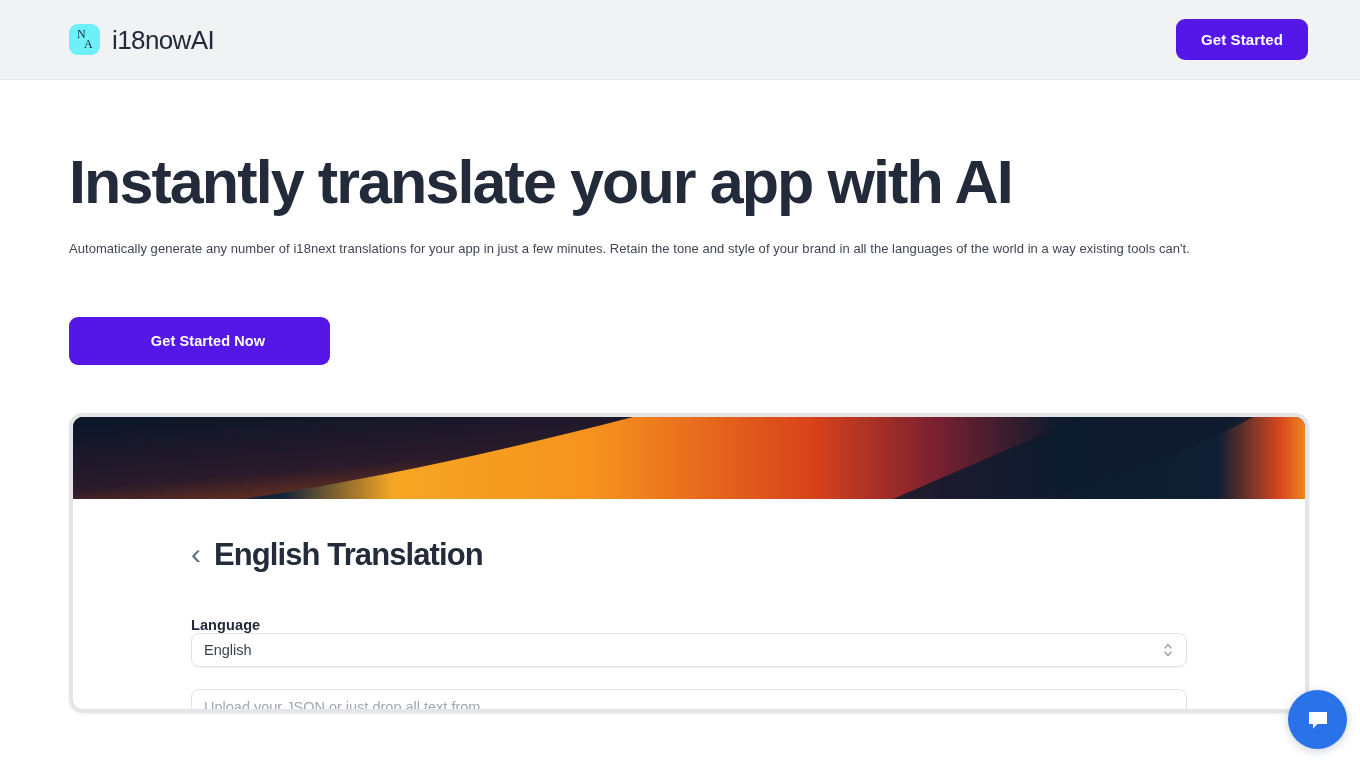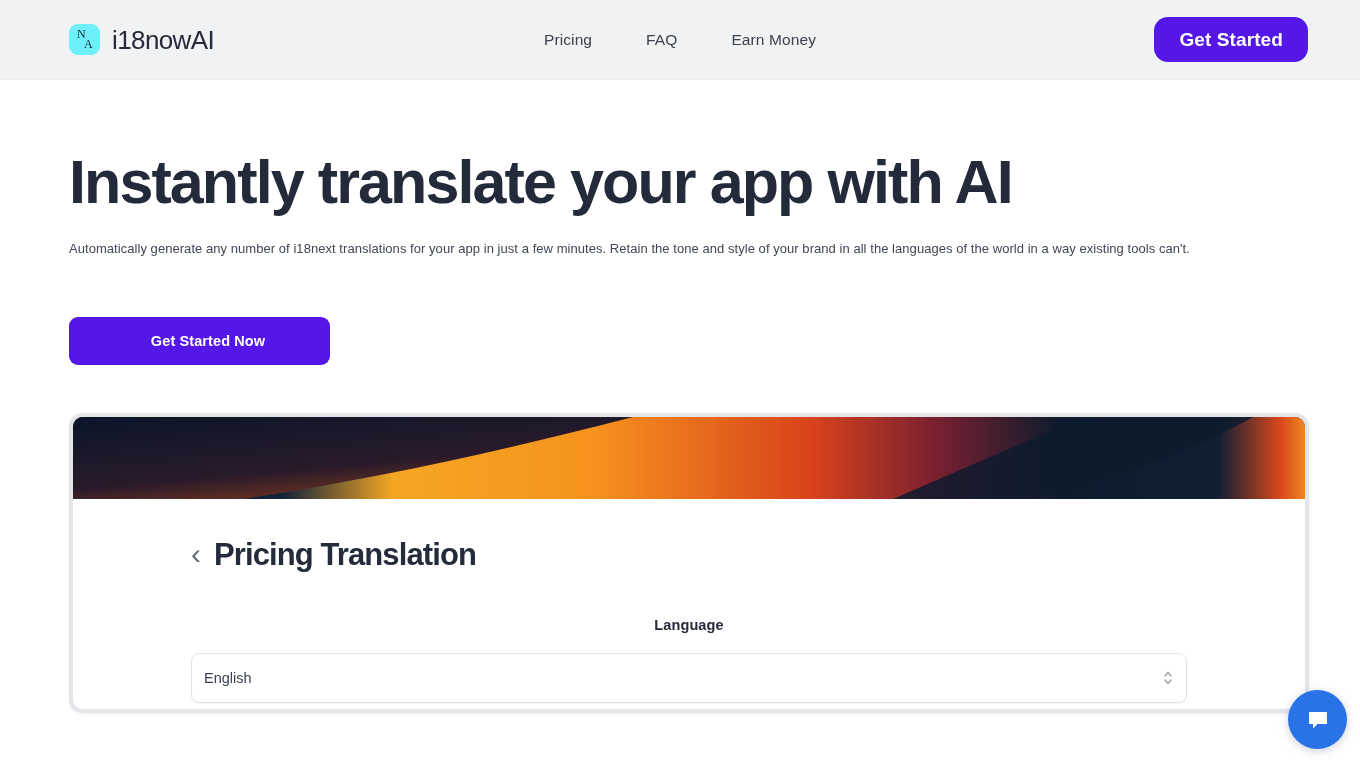--- a/index.html
+++ b/index.html
@@ -58,24 +58,24 @@
     font-size:15.5px;
     color:#3c4250;
     text-decoration:none;
     letter-spacing:0.1px;
   }
 
   .header-cta{
     margin-left:auto;
     background:#5517e8;
     color:#ffffff;
-    font-size:19px;
+    font-size:15px;
     font-weight:bold;
     border:none;
-    border-radius:14px;
+    border-radius:9px;
     padding:13px 25px;
     cursor:pointer;
     letter-spacing:0.1px;
     line-height:1;
   }
 
   
   .hero{
     padding:70px 69px 0 69px;
   }
@@ -162,26 +162,25 @@
   .screen-title{
     font-size:31px;
     font-weight:bold;
     color:#242b3a;
     letter-spacing:-0.9px;
   }
   .field-label{
     font-size:14.5px;
     font-weight:bold;
     color:#232a39;
-    margin-bottom:20px;
+    margin-bottom:0;
     letter-spacing:0.1px;
-    text-align:center;
   }
   .select-box{
-    height:50px;
+    height:34px;
     border:1px solid #dfe1e6;
     border-radius:8px;
     background:#fff;
     display:flex;
     align-items:center;
     padding:0 12px;
     font-size:14.5px;
     color:#3b4250;
     cursor:pointer;
     box-shadow:0 1px 1px rgba(20,25,40,.03);
@@ -230,25 +229,20 @@
     <span class="brand-mark">
       <svg width="31" height="31" viewBox="0 0 31 31" aria-hidden="true">
         <rect x="0" y="0" width="31" height="31" rx="9" fill="#6ef0f9"></rect>
         <text x="8" y="14" font-family="'Liberation Serif', serif" font-size="12" fill="#1c2333">N</text>
         <text x="15" y="24" font-family="'Liberation Serif', serif" font-size="12" fill="#1c2333">A</text>
       </svg>
     </span>
     <span class="brand-name">i18nowAI</span>
   </a>
 
-  <nav class="main-nav">
-    <a href="#">Pricing</a>
-    <a href="#">FAQ</a>
-    <a href="#">Earn Money</a>
-  </nav>
 
   <button class="header-cta">Get Started</button>
 </header>
 
 <main>
   <section class="hero">
     <h1 class="hero-title">Instantly translate your app with AI</h1>
     <p class="hero-sub">Automatically generate any number of i18next translations for your app in just a few minutes. Retain the tone and style of your brand in all the languages of the world in a way existing tools can't.</p>
     <button class="hero-cta">Get Started Now</button>
   </section>
@@ -281,21 +275,21 @@
           <path d="M0,0 L560,0 C420,36 300,62 170,82 L0,82 Z" fill="url(#swoosh)"></path>
           <path d="M820,82 L1010,0 L1180,0 C1120,34 1040,62 960,82 Z" fill="#0d1b2d" opacity="0.85"></path>
         </svg>
       </div>
 
       <div class="device-screen">
         <div class="screen-inner">
 
           <div class="screen-head">
             <span class="back-chevron">‹</span>
-            <span class="screen-title">Pricing Translation</span>
+            <span class="screen-title">English Translation</span>
           </div>
 
           <div class="field-label">Language</div>
 
           <div class="select-box">
             <span class="select-value">English</span>
             <span class="select-arrows">
               <svg width="12" height="18" viewBox="0 0 12 18" aria-hidden="true">
                 <path d="M3 7 L6 3.5 L9 7" fill="none" stroke="#9aa0ab" stroke-width="1.3" stroke-linecap="round" stroke-linejoin="round"></path>
                 <path d="M3 11 L6 14.5 L9 11" fill="none" stroke="#9aa0ab" stroke-width="1.3" stroke-linecap="round" stroke-linejoin="round"></path>

